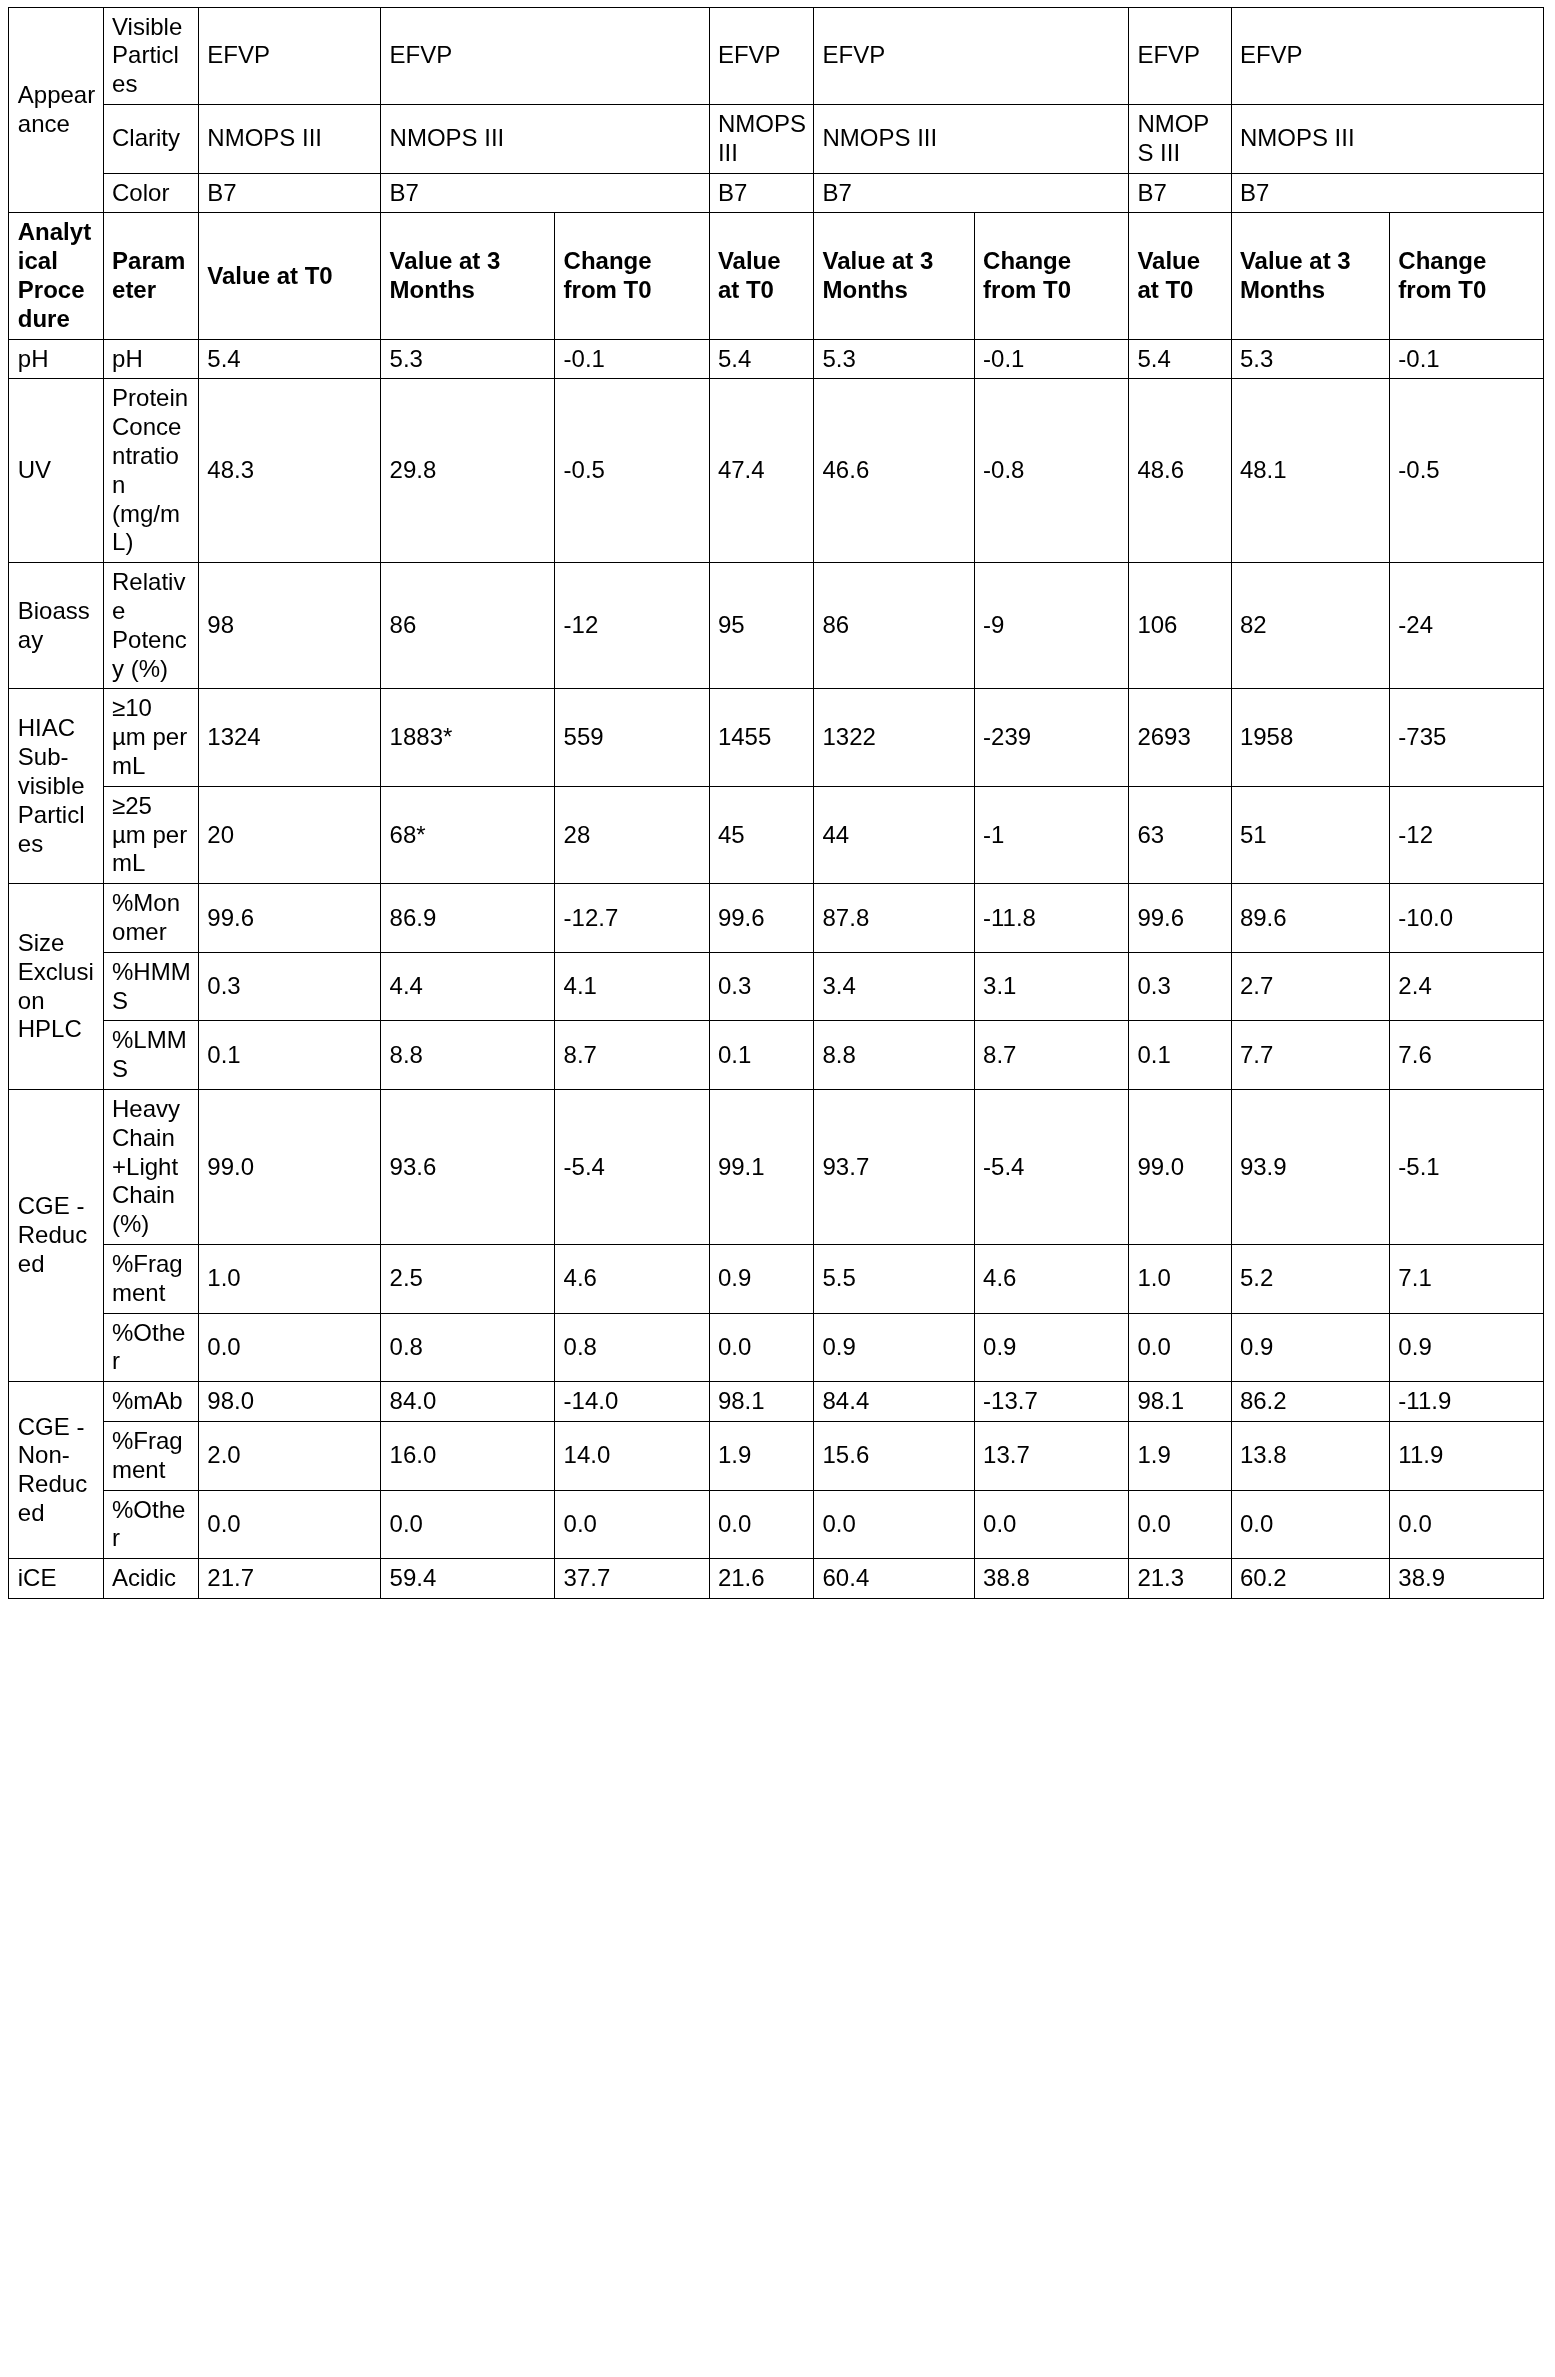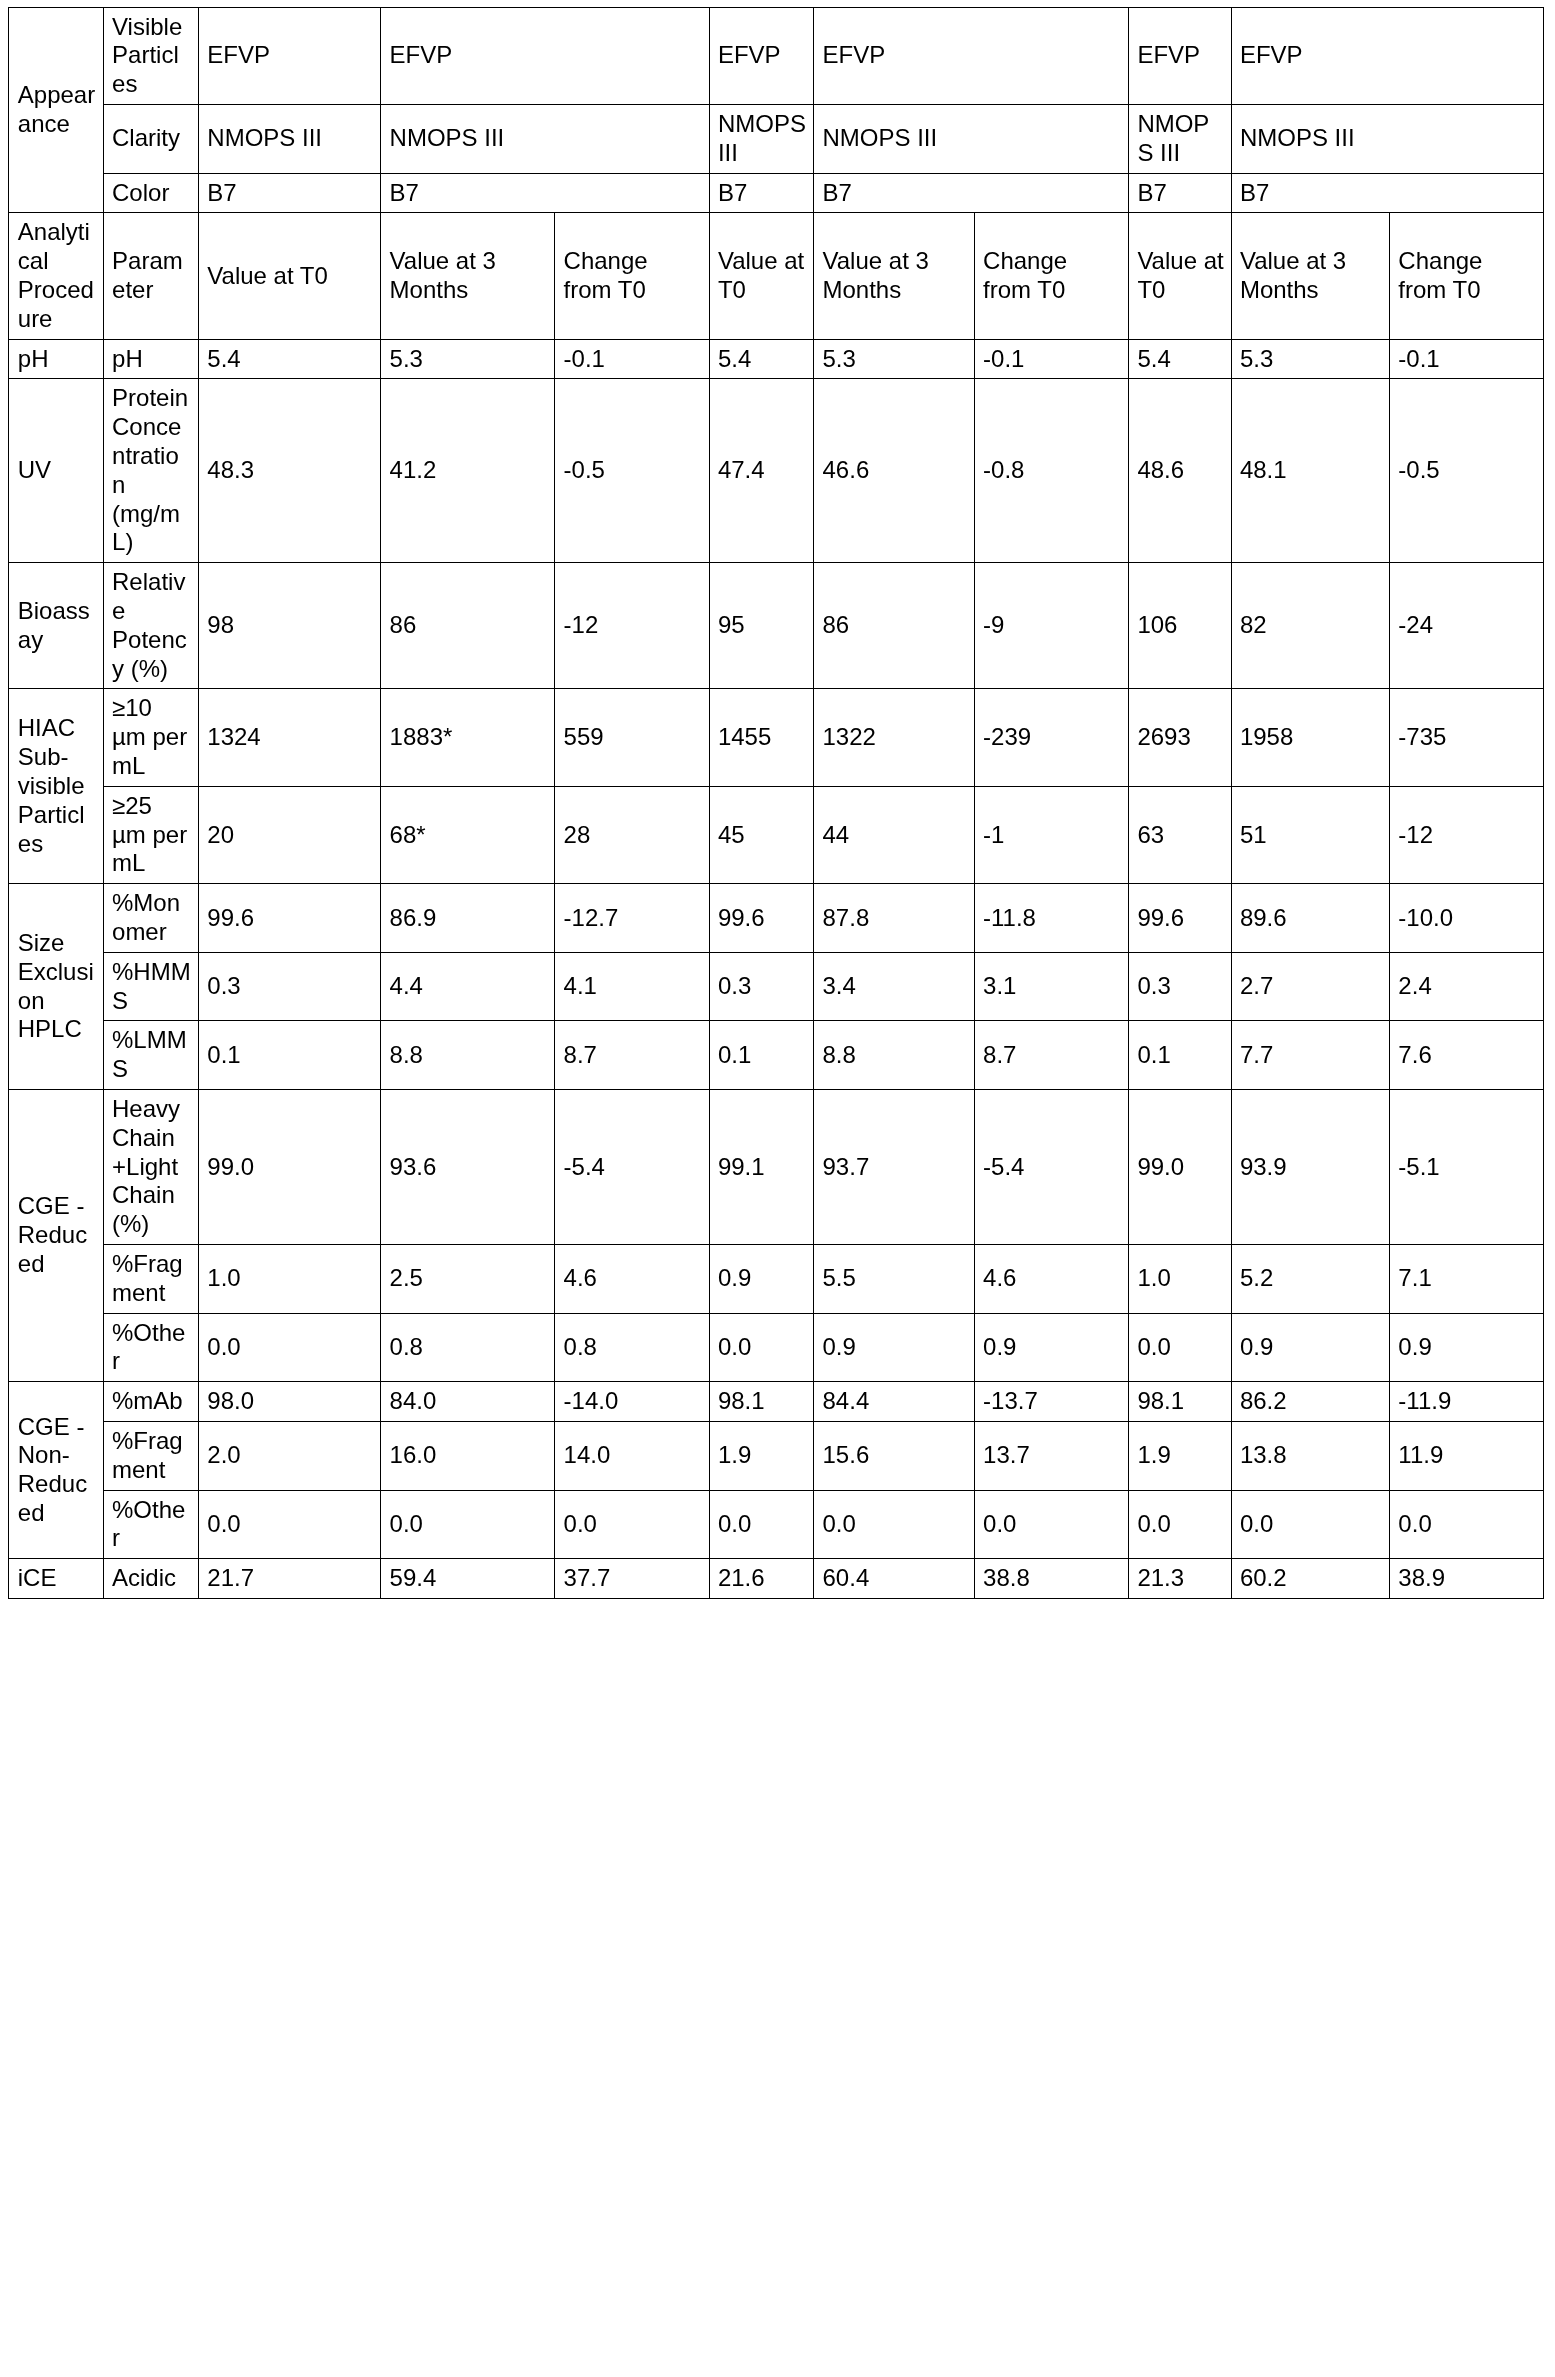--- a/index.html
+++ b/index.html
@@ -25,21 +25,21 @@
   }
   table.data-table td {
     border: 1.7px solid #000000;
     vertical-align: middle;
     font-size: 24px;
     line-height: 1.20;
     padding: 5px 6.7px 5px 8.4px;
     word-wrap: break-word;
     overflow-wrap: break-word;
   }
-  .b { font-weight: normal; }
+  .b { font-weight: bold; }
   
   col.c0 { width: 91px; }
   col.c1 { width: 92px; }
   col.c2 { width: 176px; }
   col.c3 { width: 168px; }
   col.c4 { width: 149px; }
   col.c5 { width: 101px; }
   col.c6 { width: 155px; }
   col.c7 { width: 149px; }
   col.c8 { width: 99px; }
@@ -121,21 +121,21 @@
           <td class="vmid">5.3</td>
           <td class="vmid">-0.1</td>
           <td class="vmid">5.4</td>
           <td class="vmid">5.3</td>
           <td class="vmid">-0.1</td>
         </tr>
         <tr>
           <td rowspan="1" class="vmid">UV</td>
           <td class="vmid">Protein Concentration (mg/mL)</td>
           <td class="vmid">48.3</td>
-          <td class="vmid">41.2</td>
+          <td class="vmid">29.8</td>
           <td class="vmid">-0.5</td>
           <td class="vmid">47.4</td>
           <td class="vmid">46.6</td>
           <td class="vmid">-0.8</td>
           <td class="vmid">48.6</td>
           <td class="vmid">48.1</td>
           <td class="vmid">-0.5</td>
         </tr>
         <tr>
           <td rowspan="1" class="vmid">Bioassay</td>

